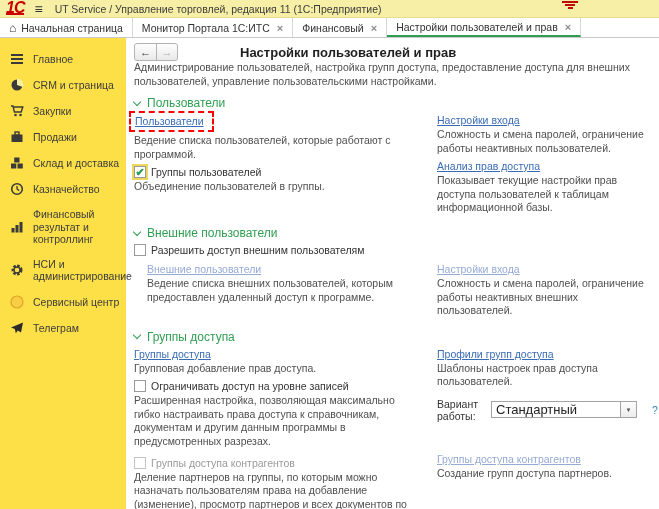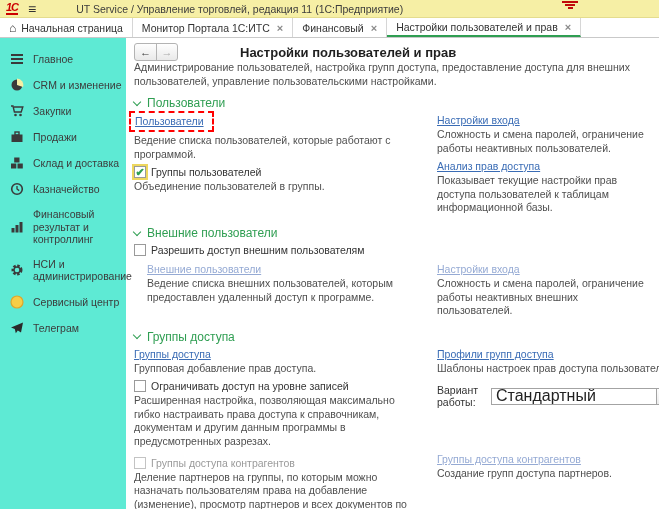--- a/index.html
+++ b/index.html
@@ -2,39 +2,39 @@
 <html><head>
 <meta charset="utf-8">
 <style>
   * { margin:0; padding:0; box-sizing:border-box; }
   html,body { width:659px; height:509px; overflow:hidden; }
   body { font-family:"Liberation Sans", sans-serif; font-size:10.5px; color:#4f4f4f; background:#fff; }
   .app { width:659px; height:509px; display:flex; flex-direction:column; }
 
   
   .topbar { height:18px; background:#f6efa5; display:flex; align-items:center; padding:0 6px; border-bottom:1px solid #e4dc8f; position:relative; flex:0 0 18px; }
-  .logo { color:#cc0000; font-weight:bold; font-size:11px; font-style:italic; letter-spacing:-1px; border-bottom:2px solid #cc0000; line-height:11px; margin-right:10px; }
+  .logo { color:#cc0000; font-weight:bold; font-size:16px; font-style:italic; letter-spacing:-1px; border-bottom:2px solid #cc0000; line-height:11px; margin-right:10px; }
   .burger { color:#333; font-size:14px; font-weight:bold; margin-right:12px; cursor:pointer; line-height:10px; }
-  .win-title { color:#3c3c3c; font-size:10.5px;margin-left:28px; }
+  .win-title { color:#3c3c3c; font-size:10.5px; }
   .support-icon { position:absolute; right:80px; top:0; width:18px; height:9px; display:flex; flex-direction:column; align-items:center; cursor:pointer; }
   .support-icon i { display:block; background:#c00a0a; height:2px; margin-top:1px; }
   .support-icon i:nth-child(1){ width:16px; }
   .support-icon i:nth-child(2){ width:10px; }
   .support-icon i:nth-child(3){ width:5px; }
 
   
   .tabbar { height:20px; background:#fff; display:flex; border-bottom:1px solid #c9c9c9; flex:0 0 20px; }
   .tab { display:flex; align-items:center; gap:5px; padding:0 9px; border-right:1px solid #d6d6d6; font-size:10.5px; color:#333; cursor:pointer; white-space:nowrap; }
   .tab.active { border-bottom:2px solid #2f9e52; }
   .home-glyph { font-size:12px; color:#333; line-height:10px; }
   .tab-close { color:#8a8a8a; font-size:11px; font-weight:bold; margin-left:2px; cursor:pointer; }
 
   
   .content { flex:1; display:flex; min-height:0; }
-  .sidebar { width:126px; background:#5eead4; padding:8px 0 0 0; flex:0 0 126px; }
+  .sidebar { width:126px; background:#fde047; padding:8px 0 0 0; flex:0 0 126px; }
   .side-item { display:flex; align-items:center; gap:9px; padding:6px 4px 6px 10px; cursor:pointer; color:#3c3c3c; font-size:10.5px; line-height:1.2; }
   .side-item svg { flex:0 0 14px; }
   .main { flex:1; padding:3px 9px 0 8px; overflow:hidden; }
 
   
   .hdr-row { display:flex; align-items:center; margin-top:2px; }
   .nav-btns { display:flex; border:1px solid #b3b3b3; border-radius:3px; overflow:hidden; background:linear-gradient(#fefefe,#e9e9e9); }
   .nav-btn { width:21px; height:16px; display:flex; align-items:center; justify-content:center; font-size:11px; cursor:pointer; color:#333; }
   .nav-btn + .nav-btn { border-left:1px solid #b3b3b3; color:#aaa; }
   .page-title { margin-left:62px; font-size:13px; font-weight:bold; color:#1f1f1f; }
@@ -57,21 +57,21 @@
   .cb.disabled { border-color:#c3c3c3; }
   .cb-label { color:#333;text-align:right; }
   .cb-row.disabled .cb-label { color:#9a9a9a; }
 
   .red-box { display:inline-block; border:2px dashed #ff0000; padding:2px 8px 3px 4px; margin:-3px 0 0 -5px; background:transparent; }
 
   
   .variant-row { display:flex; align-items:center; margin-top:9px; gap:13px; }
   .variant-label { color:#333; }
   .combo { display:flex; }
-  .combo input { width:166px; height:17px; border:1px solid #a3a3a3; font-family:"Liberation Sans",sans-serif; font-size:16px; padding:0 4px; color:#222; }
+  .combo input { width:130px; height:17px; border:1px solid #a3a3a3; font-family:"Liberation Sans",sans-serif; font-size:13px; padding:0 4px; color:#222; }
   .combo-btn { width:16px; height:17px; border:1px solid #a3a3a3; border-left:none; background:linear-gradient(#fdfdfd,#ececec); display:flex; align-items:center; justify-content:center; font-size:6px; color:#555; cursor:pointer; }
   .help-link { color:#2e86b5; cursor:pointer; margin-left:2px; }
   .gap6 { height:6px; }
 </style>
 </head>
 <body>
 
 <div class="app">
 
   <div class="topbar">
@@ -115,21 +115,21 @@
               <rect x="1" y="10" width="12" height="2"></rect>
             </g>
           </svg>
         <span>Главное</span>
       </div>
       <div class="side-item">
         <svg width="14" height="14" viewBox="0 0 14 14">
             <circle cx="7" cy="7" r="5.5" fill="#3a3a3a"></circle>
             <path d="M7 7 L7 0.5 A6.5 6.5 0 0 1 13 9 Z" fill="#f6efa5"></path>
           </svg>
-        <span>CRM и изменение</span>
+        <span>CRM и страница</span>
       </div>
       <div class="side-item">
         <svg width="14" height="14" viewBox="0 0 14 14">
             <path d="M1 2 h2 l1.4 6 h6.8 l1.6-5 H4" fill="none" stroke="#3a3a3a" stroke-width="1.4"></path>
             <circle cx="5.5" cy="11" r="1.3" fill="#3a3a3a"></circle>
             <circle cx="10.5" cy="11" r="1.3" fill="#3a3a3a"></circle>
           </svg>
         <span>Закупки</span>
       </div>
       <div class="side-item">

